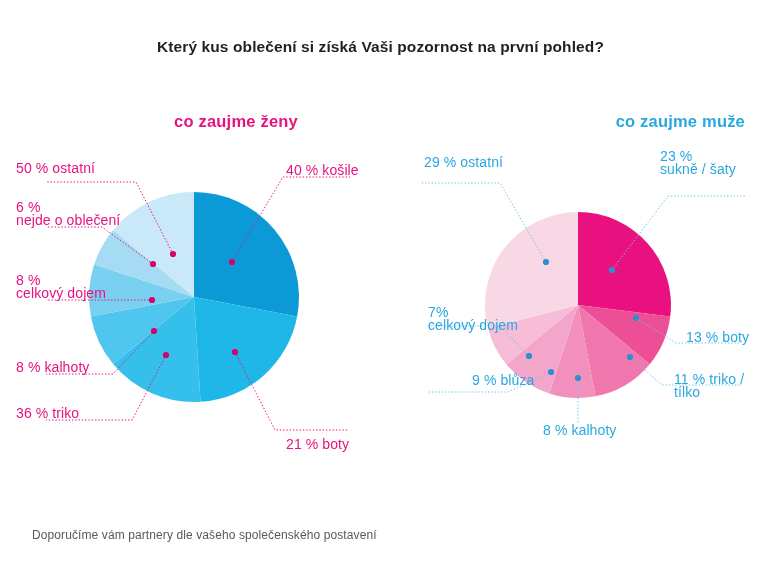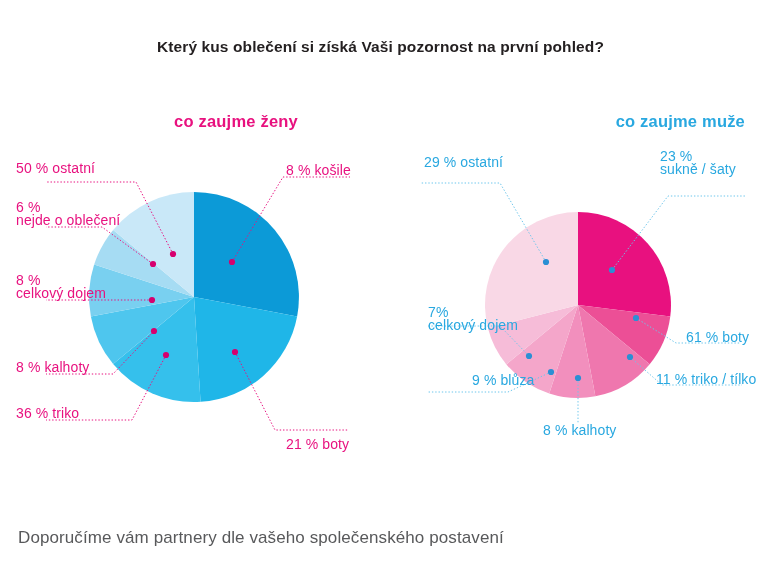--- a/index.html
+++ b/index.html
@@ -45,23 +45,23 @@
     color: #e8117f;
   }
   .panel-title.right {
     left: 425px;
     width: 320px;
     text-align: right;
     color: #29a8e0;
   }
   .footer-caption {
     position: absolute;
-    left: 18px;
+    left: 32px;
     top: 528px;
-    font-size: 17px;
+    font-size: 12px;
     color: #58595b;
     letter-spacing: 0.1px;
   }
   .chart-svg {
     position: absolute;
     left: 0;
     top: 0;
     width: 761px;
     height: 570px;
     pointer-events: none;
@@ -161,28 +161,28 @@
     </g>
   </svg>
 
   <div class="label pinkish" style="left:16px; top:162px;">50 % ostatní</div>
   <div class="label pinkish" style="left:16px; top:201px;">6 %
 nejde o oblečení</div>
   <div class="label pinkish" style="left:16px; top:274px;">8 %
 celkový dojem</div>
   <div class="label pinkish" style="left:16px; top:361px;">8 % kalhoty</div>
   <div class="label pinkish" style="left:16px; top:407px;">36 % triko</div>
-  <div class="label pinkish" style="left:286px; top:164px;">8 % košile</div>
+  <div class="label pinkish" style="left:286px; top:164px;">40 % košile</div>
   <div class="label pinkish" style="left:286px; top:438px;">21 % boty</div>
 
   <div class="label bluish" style="left:424px; top:156px;">29 % ostatní</div>
   <div class="label bluish" style="left:428px; top:306px;">7%
 celkový dojem</div>
   <div class="label bluish" style="left:428px; top:374px;margin-left:44px;">9 % blůza</div>
   <div class="label bluish" style="left:543px; top:424px;">8 % kalhoty</div>
   <div class="label bluish" style="left:660px; top:150px;">23 %
 sukně / šaty</div>
-  <div class="label bluish" style="left:686px; top:331px;">61 % boty</div>
-  <div class="label bluish" style="left:656px; top:373px;">11 % triko / tílko</div>
+  <div class="label bluish" style="left:686px; top:331px;">13 % boty</div>
+  <div class="label bluish" style="left:674px; top:373px;">11 % triko / tílko</div>
 
   <div class="footer-caption">Doporučíme vám partnery dle vašeho společenského postavení</div>
 
 </div>
 
 </body></html>

